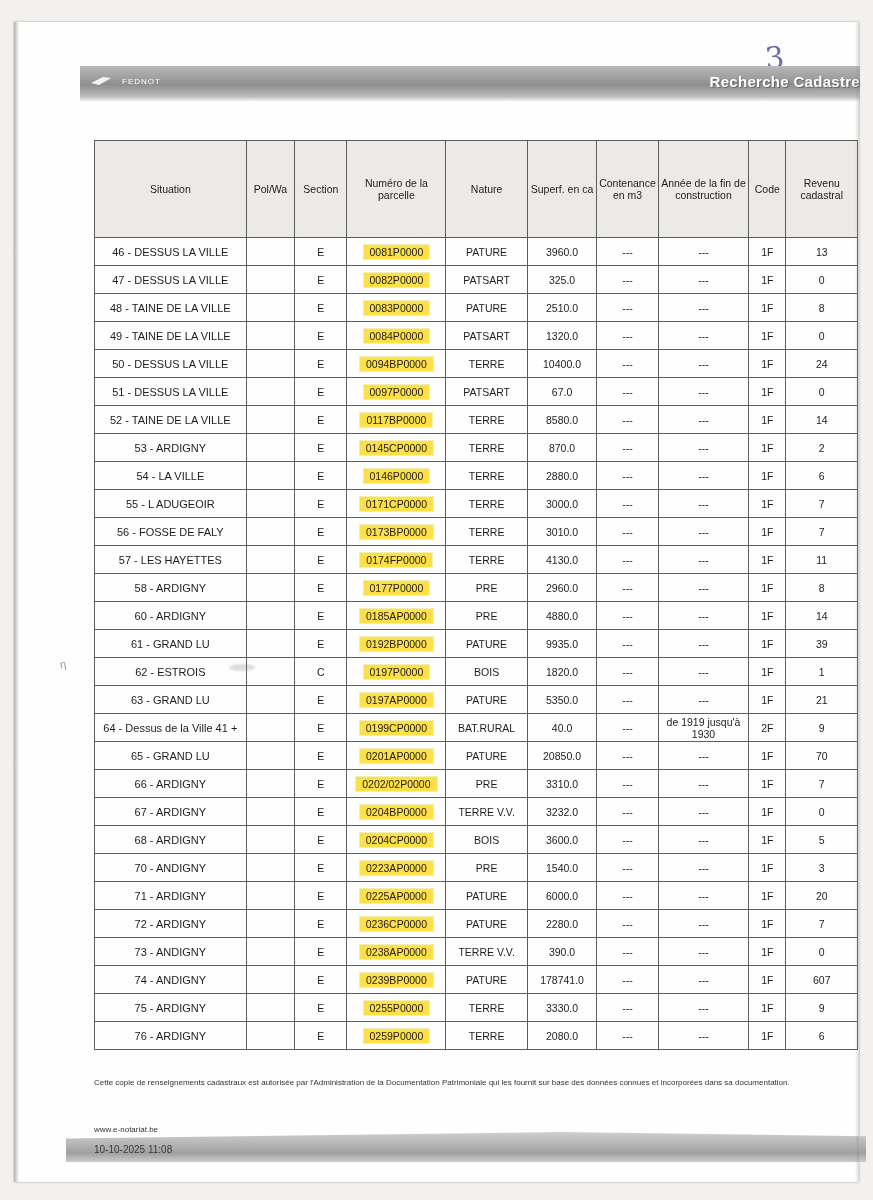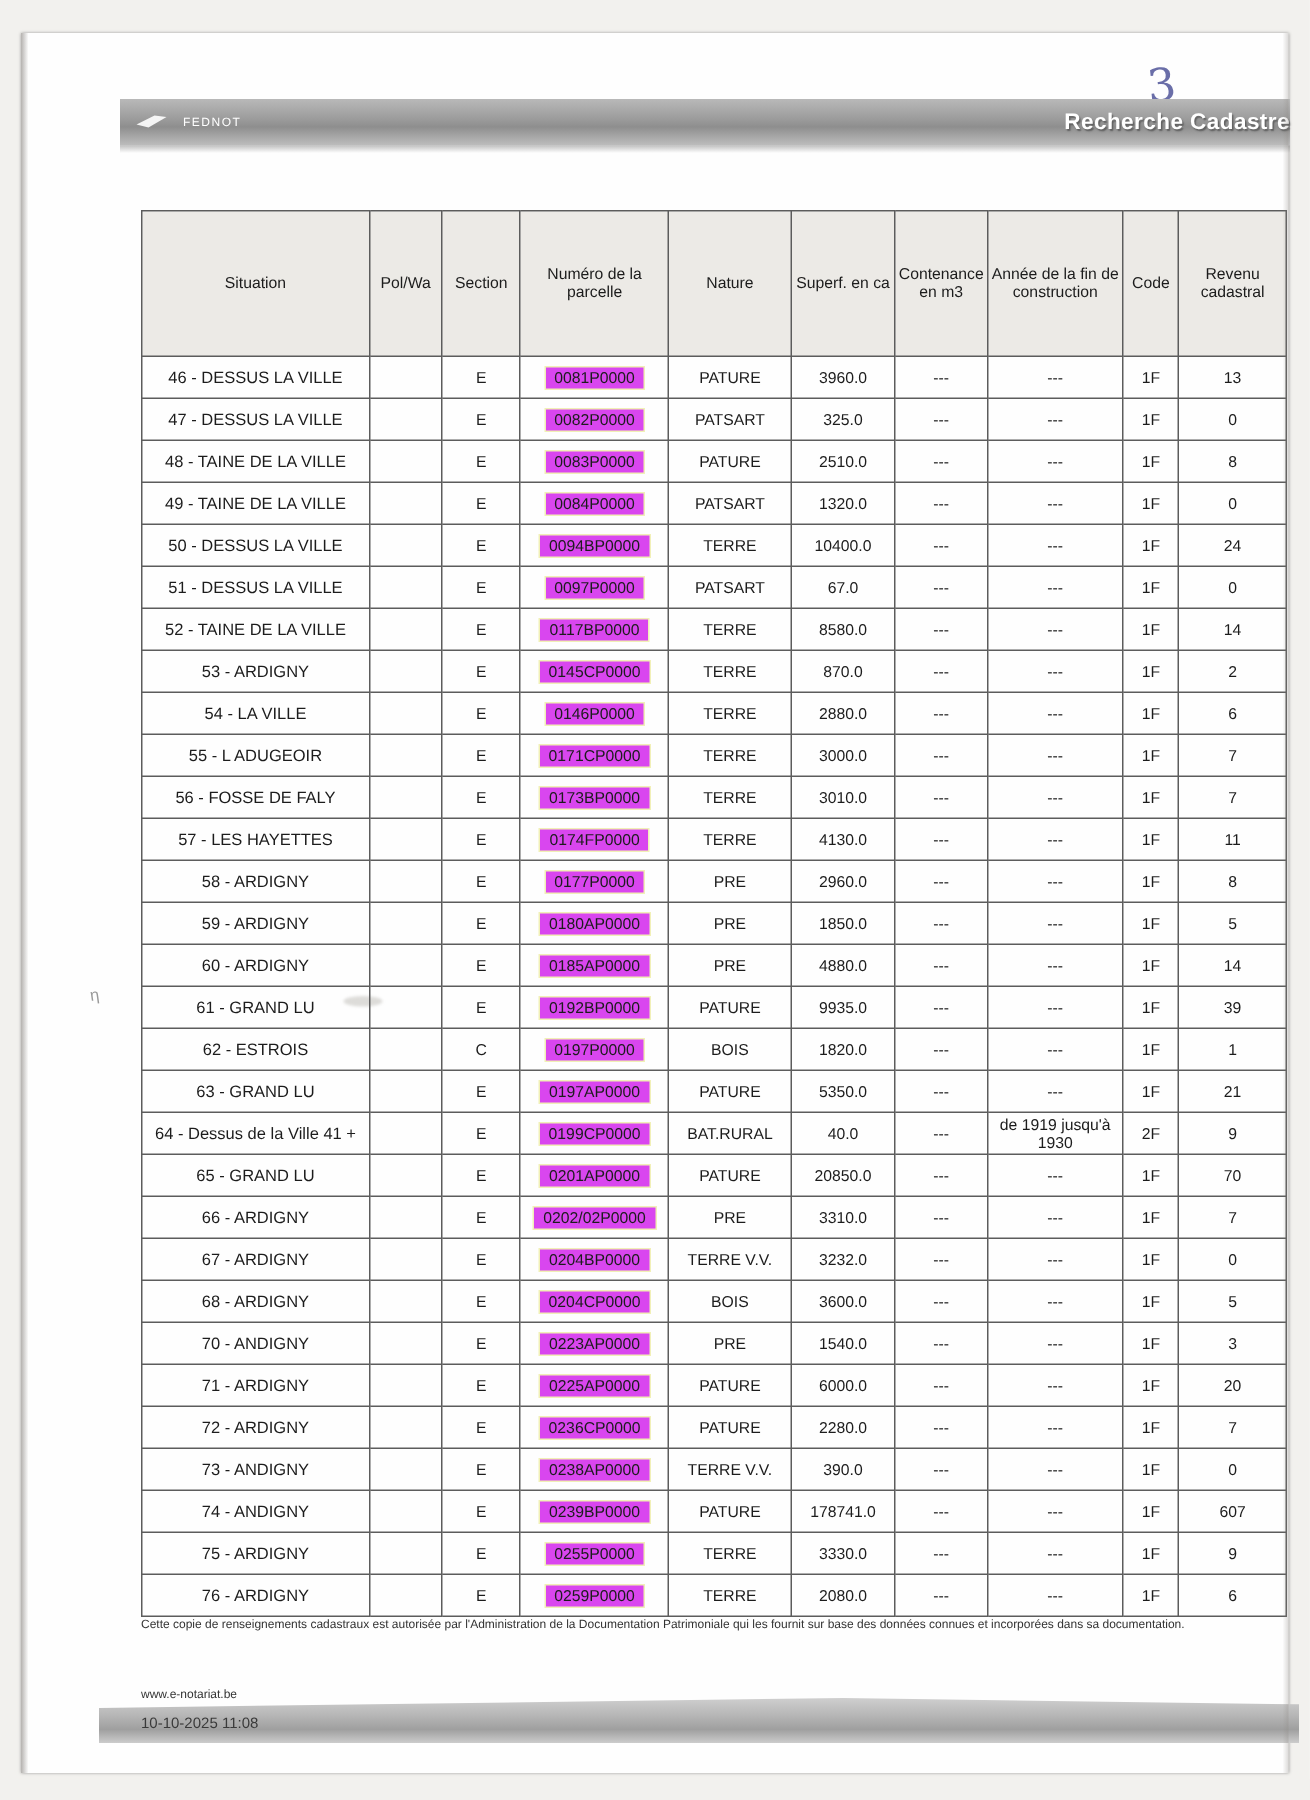--- a/index.html
+++ b/index.html
@@ -127,21 +127,21 @@
   td.situation {
     text-align: left;
     padding-left: 6px;
     font-size: 11px;
   }
   td.parcelle {
     position: relative;
   }
   .hl {
     display: inline-block;
-    background: #d946ef;
+    background: #fde047;
     padding: 1px 6px 1px 6px;
     box-shadow: 0 0 0 1px rgba(240,238,175,0.9);
   }
   .col-sit { width: 168px; }
   .col-pol { width: 46px; }
   .col-sec { width: 50px; }
   .col-num { width: 98px; }
   .col-nat { width: 82px; }
   .col-sup { width: 70px; }
   .col-con { width: 52px; }
@@ -398,32 +398,20 @@
             <td class="col-sec">E</td>
             <td class="parcelle col-num"><span class="hl">0177P0000</span></td>
             <td class="col-nat">PRE</td>
             <td class="col-sup">2960.0</td>
             <td class="col-con">---</td>
             <td class="col-ann">---</td>
             <td class="col-code">1F</td>
             <td class="col-rev">8</td>
           </tr>
           <tr>
-            <td class="situation col-sit">59 - ARDIGNY</td>
-            <td class="col-pol"></td>
-            <td class="col-sec">E</td>
-            <td class="parcelle col-num"><span class="hl">0180AP0000</span></td>
-            <td class="col-nat">PRE</td>
-            <td class="col-sup">1850.0</td>
-            <td class="col-con">---</td>
-            <td class="col-ann">---</td>
-            <td class="col-code">1F</td>
-            <td class="col-rev">5</td>
-          </tr>
-          <tr>
             <td class="situation col-sit">60 - ARDIGNY</td>
             <td class="col-pol"></td>
             <td class="col-sec">E</td>
             <td class="parcelle col-num"><span class="hl">0185AP0000</span></td>
             <td class="col-nat">PRE</td>
             <td class="col-sup">4880.0</td>
             <td class="col-con">---</td>
             <td class="col-ann">---</td>
             <td class="col-code">1F</td>
             <td class="col-rev">14</td>

